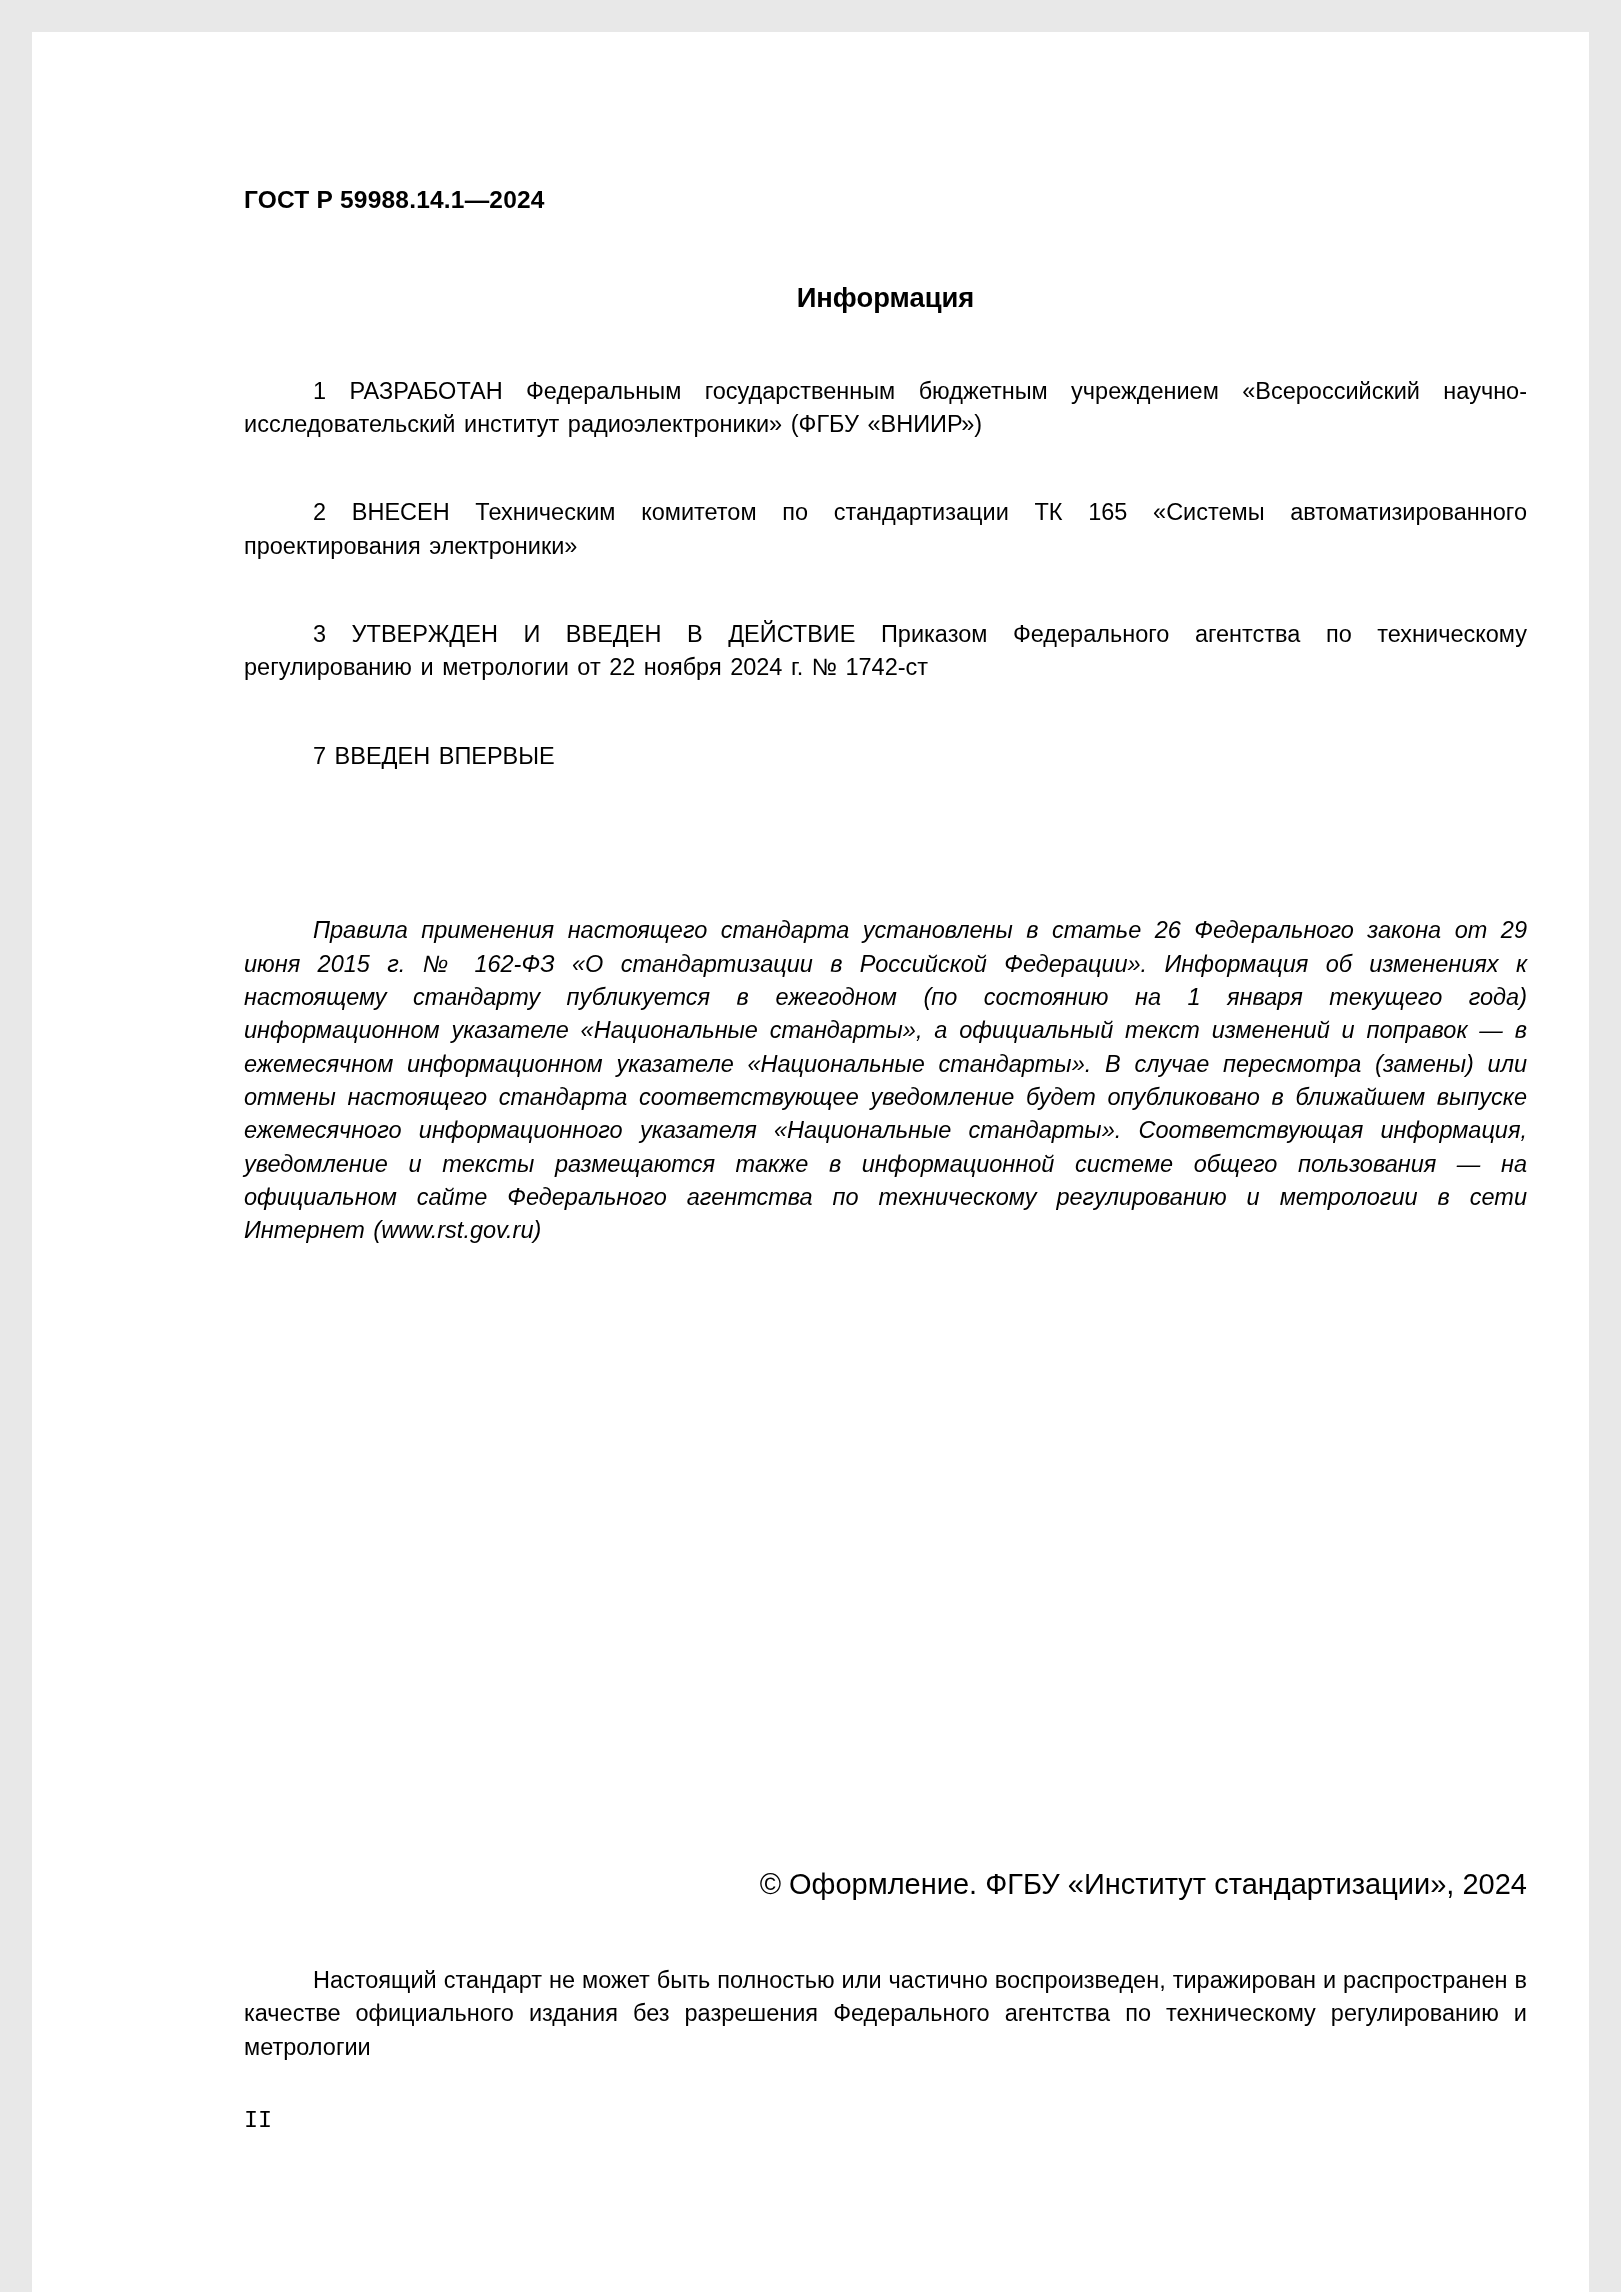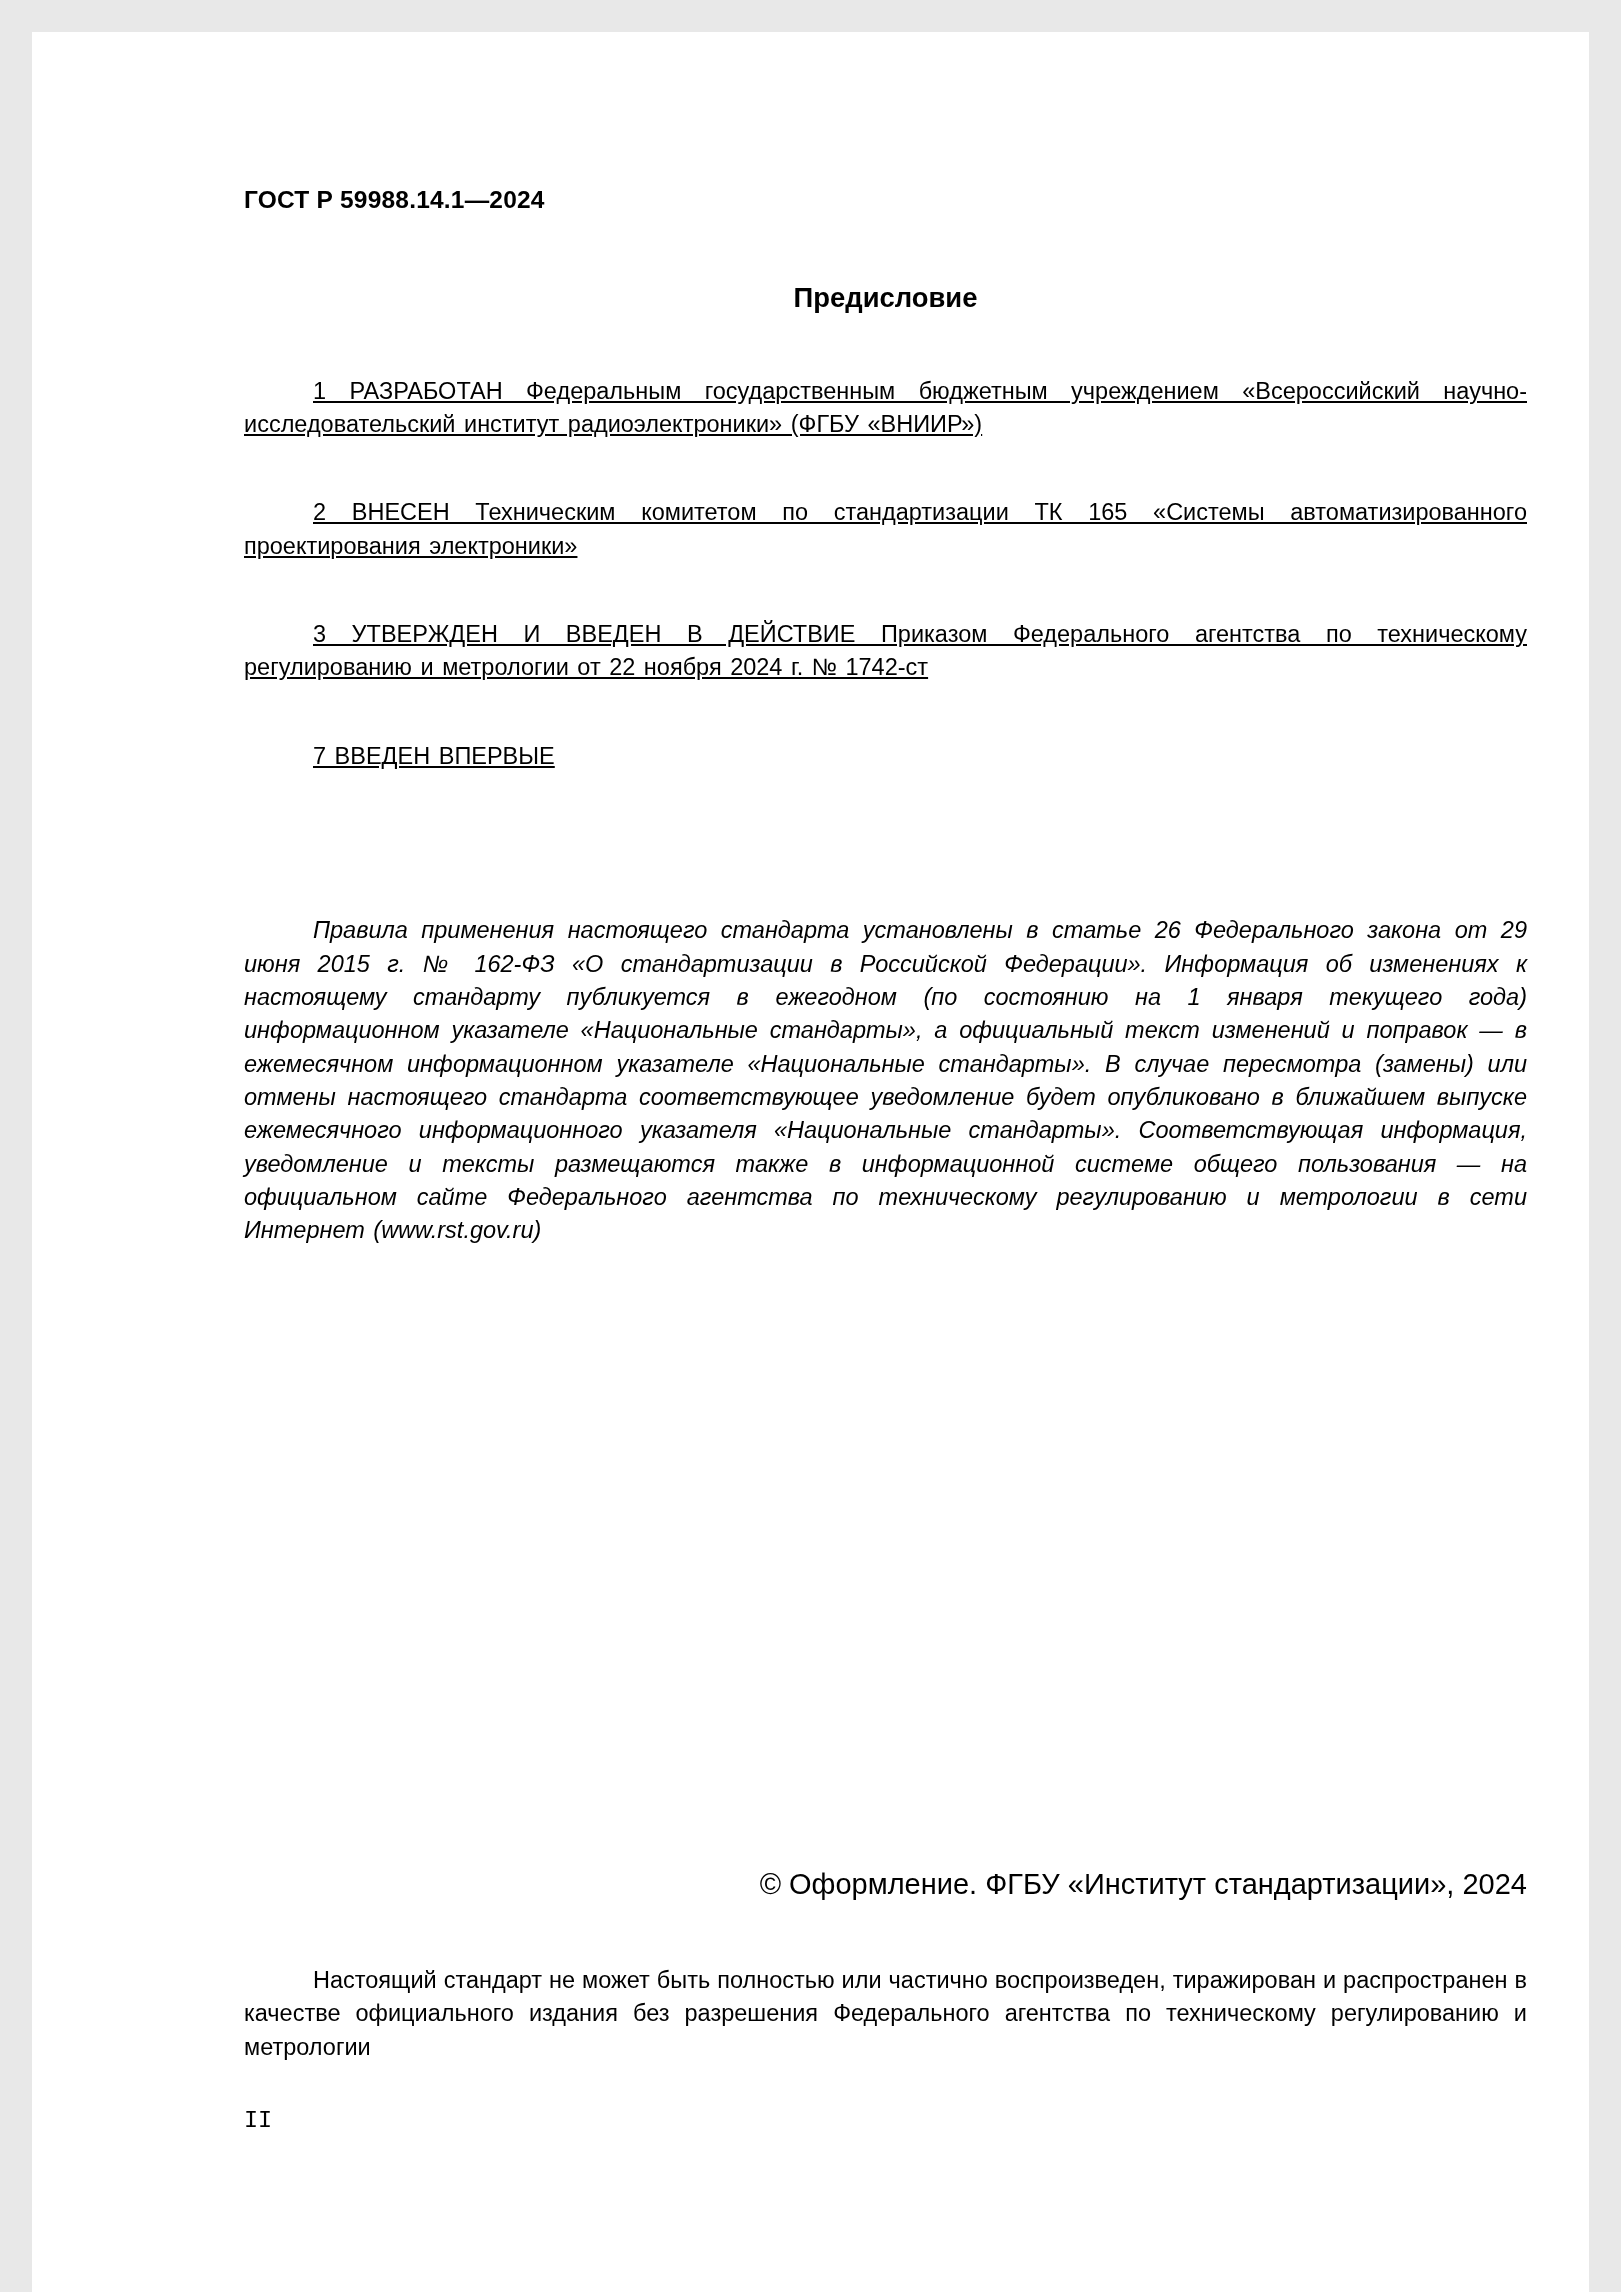--- a/index.html
+++ b/index.html
@@ -27,21 +27,20 @@
     margin-top: 45px;
     text-align: center;
     font-weight: bold;
     font-size: 27.4px;
   }
   .para {
     margin-top: 39px;
     text-align: justify;
     text-indent: 69px;
     word-spacing: 2px;
-    text-decoration: underline;
   }
   .para.first {
     margin-top: 41px;
   }
   .rules {
     margin-top: 125px;
     font-style: italic;
     text-align: justify;
     text-indent: 69px;
     word-spacing: 2px;
@@ -62,21 +61,21 @@
     font-family: Liberation Mono, monospace;
   }
 </style>
 </head>
 <body>
 
 <div class="page">
 
   <div class="doc-header">ГОСТ Р 59988.14.1—2024</div>
 
-  <div class="doc-title">Предисловие</div>
+  <div class="doc-title">Информация</div>
 
   <p class="para first">1 РАЗРАБОТАН Федеральным государственным бюджетным учреждением «Всероссийский научно-исследовательский институт радиоэлектроники» (ФГБУ «ВНИИР»)</p>
 
   <p class="para">2 ВНЕСЕН Техническим комитетом по стандартизации ТК 165 «Системы автоматизированного проектирования электроники»</p>
 
   <p class="para">3 УТВЕРЖДЕН И ВВЕДЕН В ДЕЙСТВИЕ Приказом Федерального агентства по техническому регулированию и метрологии от 22 ноября 2024 г. № 1742-ст</p>
 
   <p class="para">7 ВВЕДЕН ВПЕРВЫЕ</p>
 
   <p class="rules">Правила применения настоящего стандарта установлены в статье 26 Федерального закона от 29 июня 2015 г. № 162-ФЗ «О стандартизации в Российской Федерации». Информация об изменениях к настоящему стандарту публикуется в ежегодном (по состоянию на 1 января текущего года) информационном указателе «Национальные стандарты», а официальный текст изменений и поправок — в ежемесячном информационном указателе «Национальные стандарты». В случае пересмотра (замены) или отмены настоящего стандарта соответствующее уведомление будет опубликовано в ближайшем выпуске ежемесячного информационного указателя «Национальные стандарты». Соответствующая информация, уведомление и тексты размещаются также в информационной системе общего пользования — на официальном сайте Федерального агентства по техническому регулированию и метрологии в сети Интернет (www.rst.gov.ru)</p>

